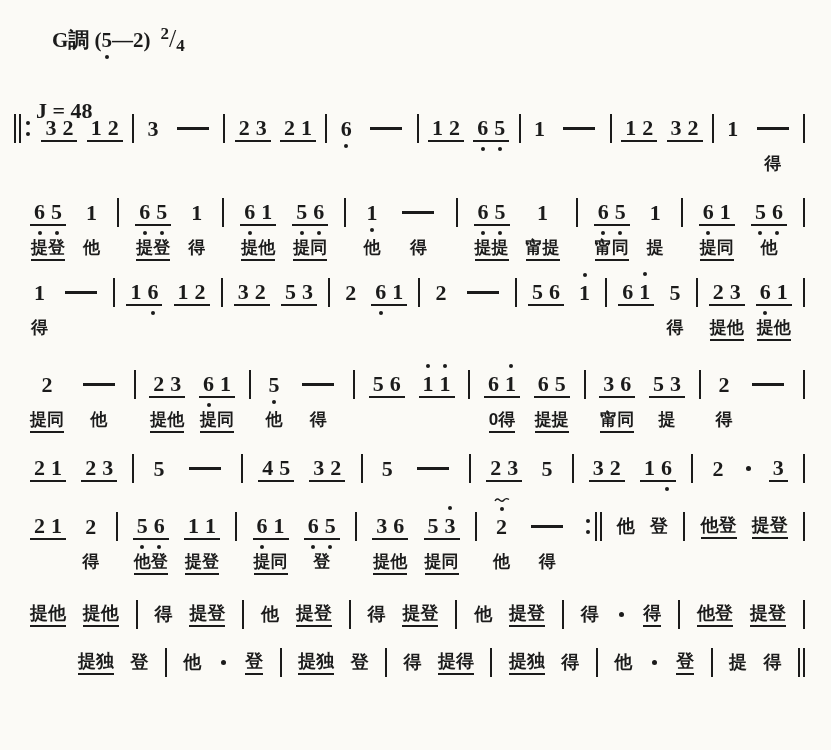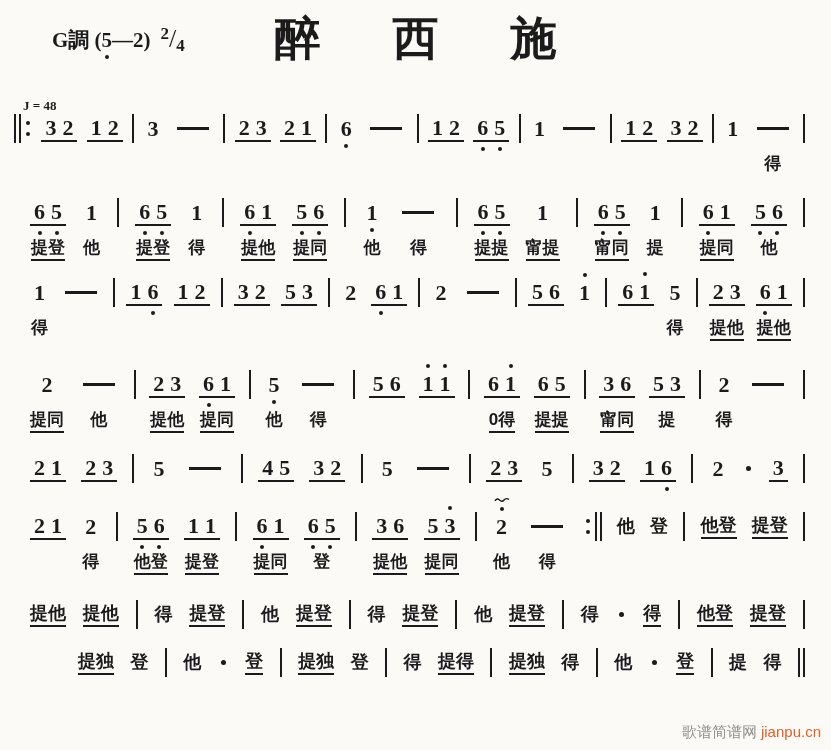--- a/index.html
+++ b/index.html
@@ -13,21 +13,21 @@
   .k5{position:relative;display:inline-block;}
   .k5::after{content:"";position:absolute;left:50%;transform:translateX(-50%);bottom:-6px;width:4px;height:4px;border-radius:50%;background:#1b1b1b;}
   .meter{display:inline-block;margin-left:10px;}
   .mnum{font-size:17px;vertical-align:8px;font-weight:bold;}
   .msl{font-size:26px;font-weight:normal;vertical-align:0px;}
   .mden{font-size:17px;vertical-align:-4px;font-weight:bold;}
   .title{
     position:absolute;left:0;right:0;top:8px;text-align:center;
     font-size:46px;font-weight:bold;letter-spacing:72px;text-indent:72px;white-space:nowrap;
   }
-  .tempo{position:absolute;left:23px;top:98px;font-size:13px;font-weight:bold;}
+  .tempo{position:absolute;left:36px;top:98px;font-size:22px;font-weight:bold;}
   
   .score{position:absolute;left:0;top:0;right:0;bottom:0;}
   .line{position:absolute;left:30px;right:26px;display:flex;justify-content:space-between;align-items:flex-start;}
   .line.l1{top:112px;left:14px;}
   .line.l2{top:196px;}
   .line.l3{top:276px;}
   .line.l4{top:368px;}
   .line.l5{top:452px;}
   .line.l6{top:510px;}
   .line.l7{top:598px;}
@@ -63,21 +63,20 @@
 </style>
 </head>
 <body>
 
 <div class="page">
 
   <div class="keysig">
     <span>G調 (</span><span class="k5">5</span><span>—2)</span><span class="meter"><span class="mnum">2</span><span class="msl">/</span><span class="mden">4</span></span>
   </div>
 
-  <div class="title">醉西施</div>
 
   <div class="tempo">J = 48</div>
 
   <div class="score">
       <div class="line l1">
         <div class="cell">
           <div class="nrow">
             <div class="vline"></div>
             <div class="vline"></div>
             <div class="rdots">
@@ -1496,17 +1495,14 @@
         <div class="cell">
           <div class="nrow">
             <div class="vline"></div>
             <div class="vline"></div>
           </div>
         </div>
       </div>
     </div>
 
 
-  <div class="watermark">
-    <span class="wm-site">歌谱简谱网</span><a class="wm-link" href="#">jianpu.cn</a>
-  </div>
 
 </div>
 
 </body></html>

